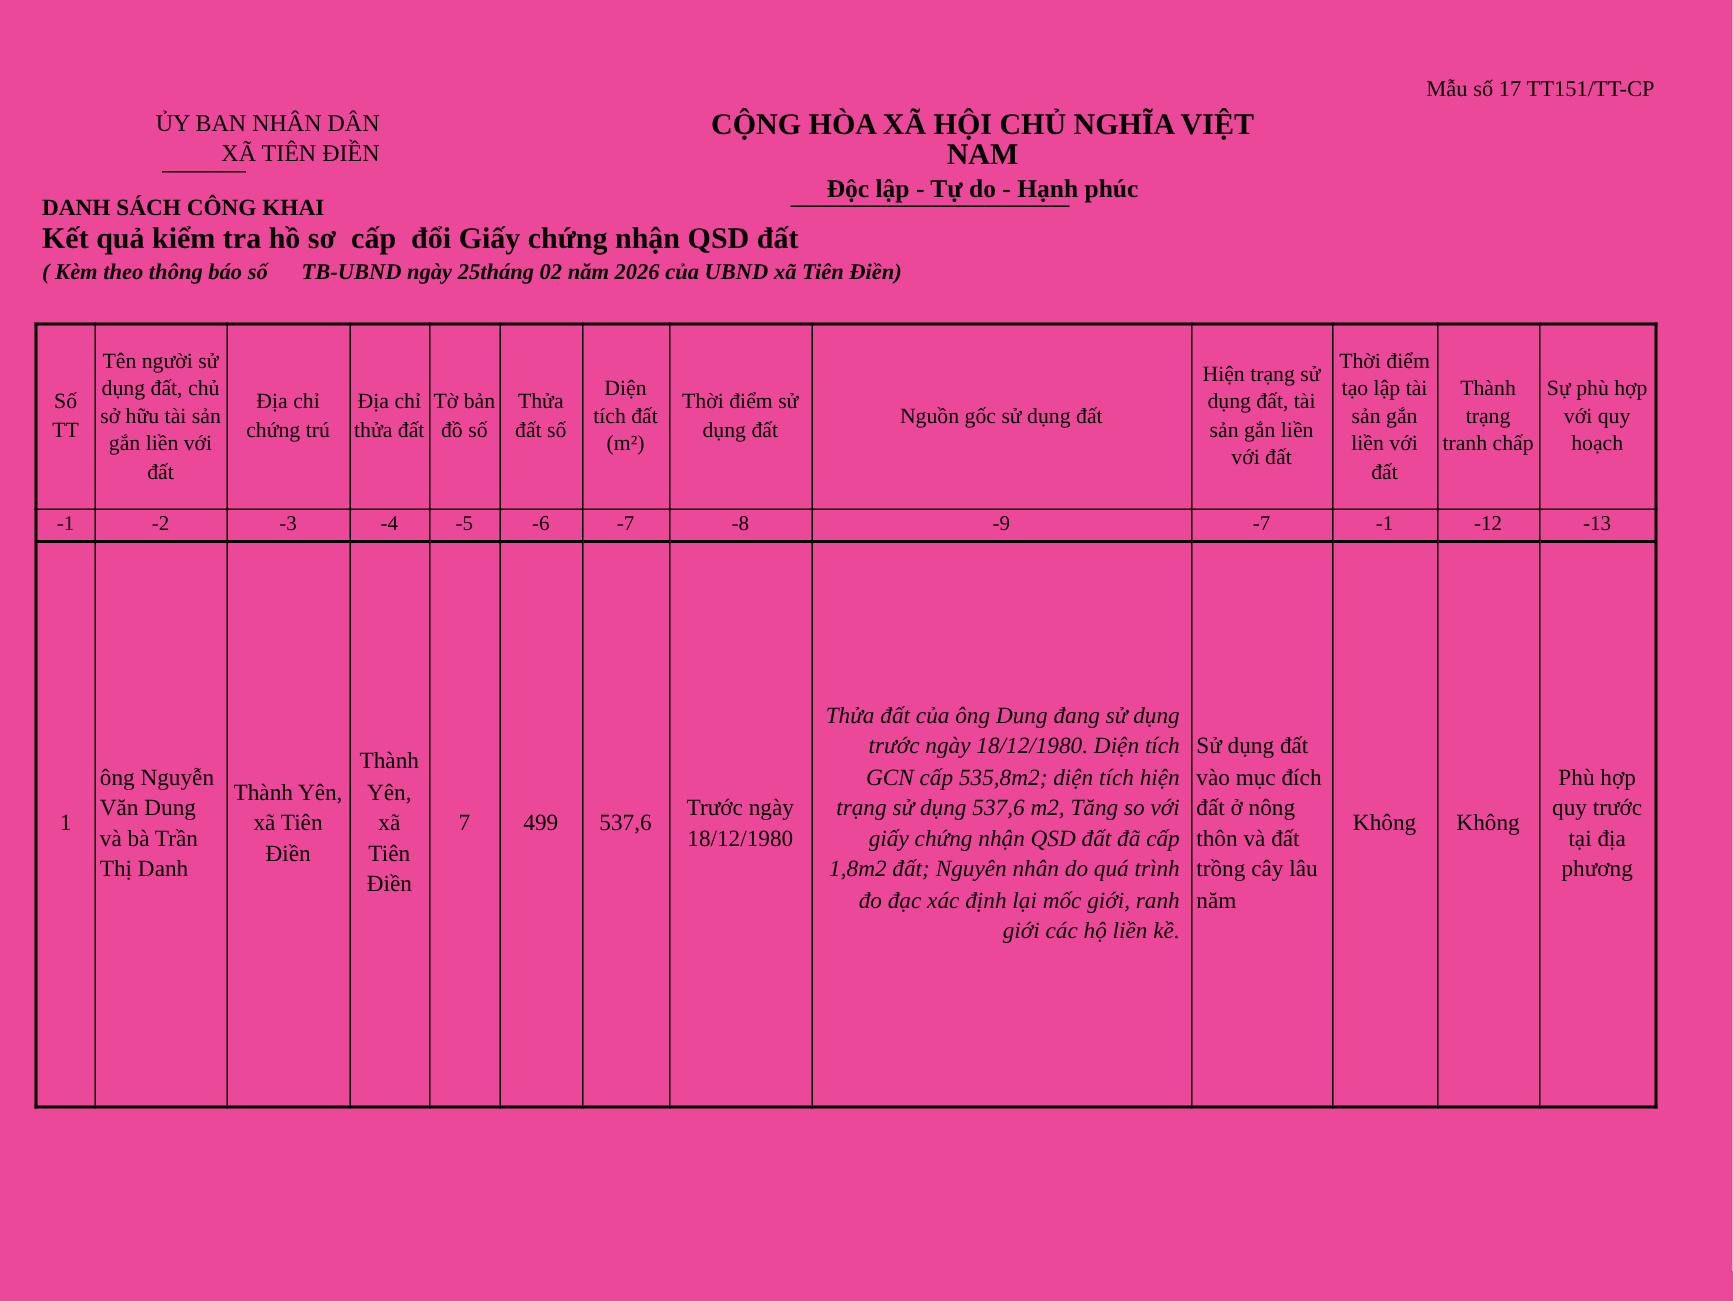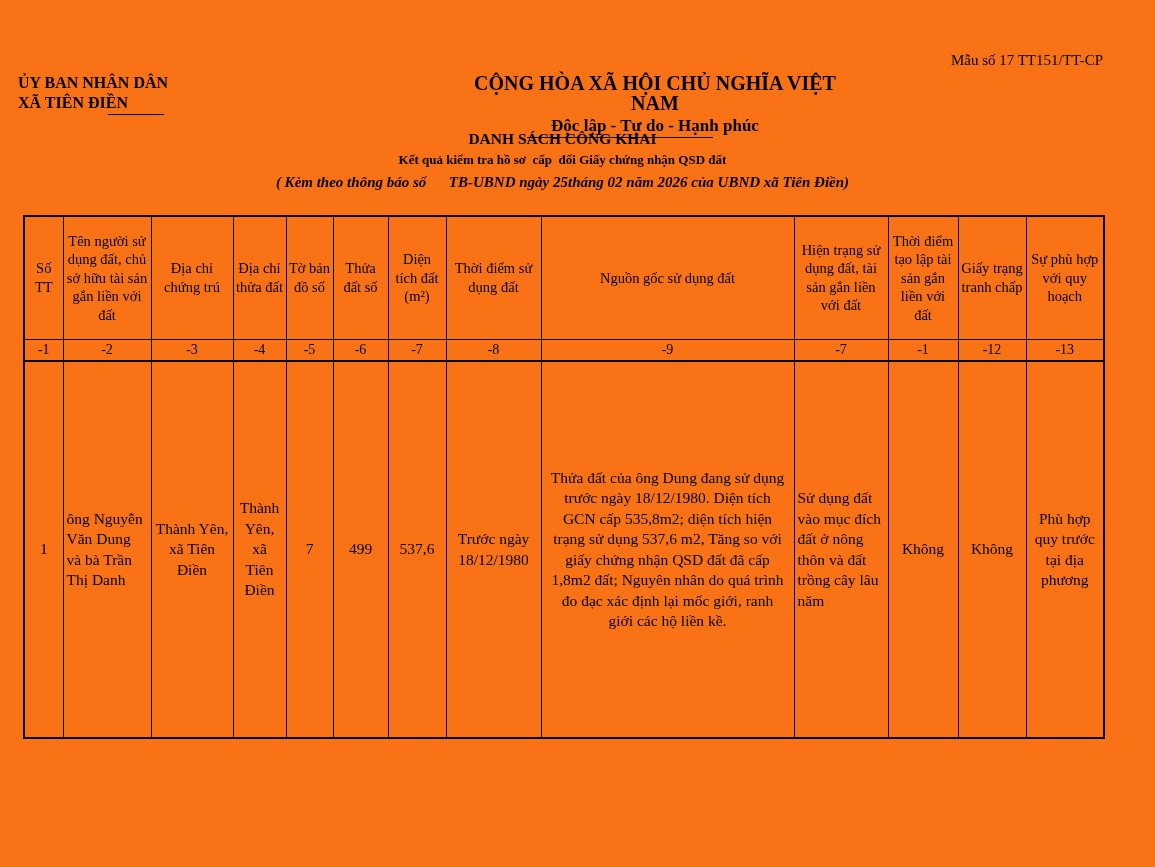--- a/index.html
+++ b/index.html
@@ -1,43 +1,43 @@
 <!DOCTYPE html>
 <html><head>
 <meta charset="utf-8">
 <style>
   html,body{margin:0;padding:0;background:#fff;}
   .page{
     position:relative;
     width:1155px;height:867px;
-    background:#f97316;color:#000;
+    background:#ec4899;color:#000;
     font-family:"Liberation Serif","DejaVu Serif",serif;
     overflow:hidden;
   }
   .form-number{
     position:absolute;top:51px;right:52px;
     font-size:15px;line-height:18px;
   }
   .org-block{
     position:absolute;top:73px;left:18px;width:235px;
-    text-align:left;font-weight:bold;font-size:16px;line-height:20px;
+    text-align:right;font-weight:normal;font-size:16px;line-height:20px;
   }
   .org-underline{width:56px;height:1px;background:#000;margin:1px auto 0;}
   .national-block{
     position:absolute;top:73px;left:450px;width:410px;text-align:center;
   }
   .nat-line1{font-weight:bold;font-size:20px;line-height:20px;}
   .nat-line2{font-weight:bold;font-size:17px;line-height:22px;margin-top:2px;}
   .motto-wrap{position:relative;display:inline-block;}
   .motto-underline{
     position:absolute;left:-24px;bottom:-1px;width:186px;height:1px;background:#000;
   }
-  .title-block{position:absolute;top:129px;left:0;width:1125px;text-align:center;}
+  .title-block{position:absolute;top:129px;left:0;width:1125px;padding-left:28px;}
   .title-1{font-weight:bold;font-size:15.5px;line-height:20px;}
-  .title-2{font-weight:bold;font-size:13px;line-height:21px;white-space:pre-wrap;}
+  .title-2{font-weight:bold;font-size:20px;line-height:21px;white-space:pre-wrap;}
   .title-note{font-style:italic;font-size:15px;line-height:20px;margin-top:2px;white-space:pre-wrap;font-weight:bold;}
 
   table.doc{
     position:absolute;top:215px;left:23px;
     width:1080px;table-layout:fixed;
     border-collapse:collapse;
     border:2px solid #000;
   }
   table.doc th, table.doc td{
     border:1px solid #000;
@@ -54,21 +54,21 @@
   tr.row-nums td{
     font-size:14px;text-align:center;padding:0;
     border-bottom:2px solid #000;
   }
   tr.row-data{height:377px;}
   tr.row-data td{
     font-size:15.5px;line-height:20.5px;
     text-align:center;padding:0 4px;
   }
   tr.row-data td.al{text-align:left;padding:13px 3px;}
-  tr.row-data td.origin{text-align:center;padding:0 7px;}
+  tr.row-data td.origin{text-align:right;padding:0 7px;font-style:italic;}
 </style>
 </head>
 <body>
 
 <div class="page">
 
   <div class="form-number">Mẫu số 17 TT151/TT-CP</div>
 
   <div class="org-block">
     <div>ỦY BAN NHÂN DÂN</div>
@@ -114,21 +114,21 @@
         <th>Tên người sử dụng đất, chủ sở hữu tài sản gắn liền với đất</th>
         <th>Địa chỉ chứng trú</th>
         <th>Địa chỉ thửa đất</th>
         <th>Tờ bản đồ số</th>
         <th>Thửa đất số</th>
         <th>Diện tích đất (m²)</th>
         <th>Thời điểm sử dụng đất</th>
         <th>Nguồn gốc sử dụng đất</th>
         <th>Hiện trạng sử dụng đất, tài sản gắn liền với đất</th>
         <th>Thời điểm tạo lập tài sản gắn liền với đất</th>
-        <th>Giấy trạng tranh chấp</th>
+        <th>Thành trạng tranh chấp</th>
         <th>Sự phù hợp với quy hoạch</th>
       </tr>
       <tr class="row-nums">
         <td>-1</td>
         <td>-2</td>
         <td>-3</td>
         <td>-4</td>
         <td>-5</td>
         <td>-6</td>
         <td>-7</td>

